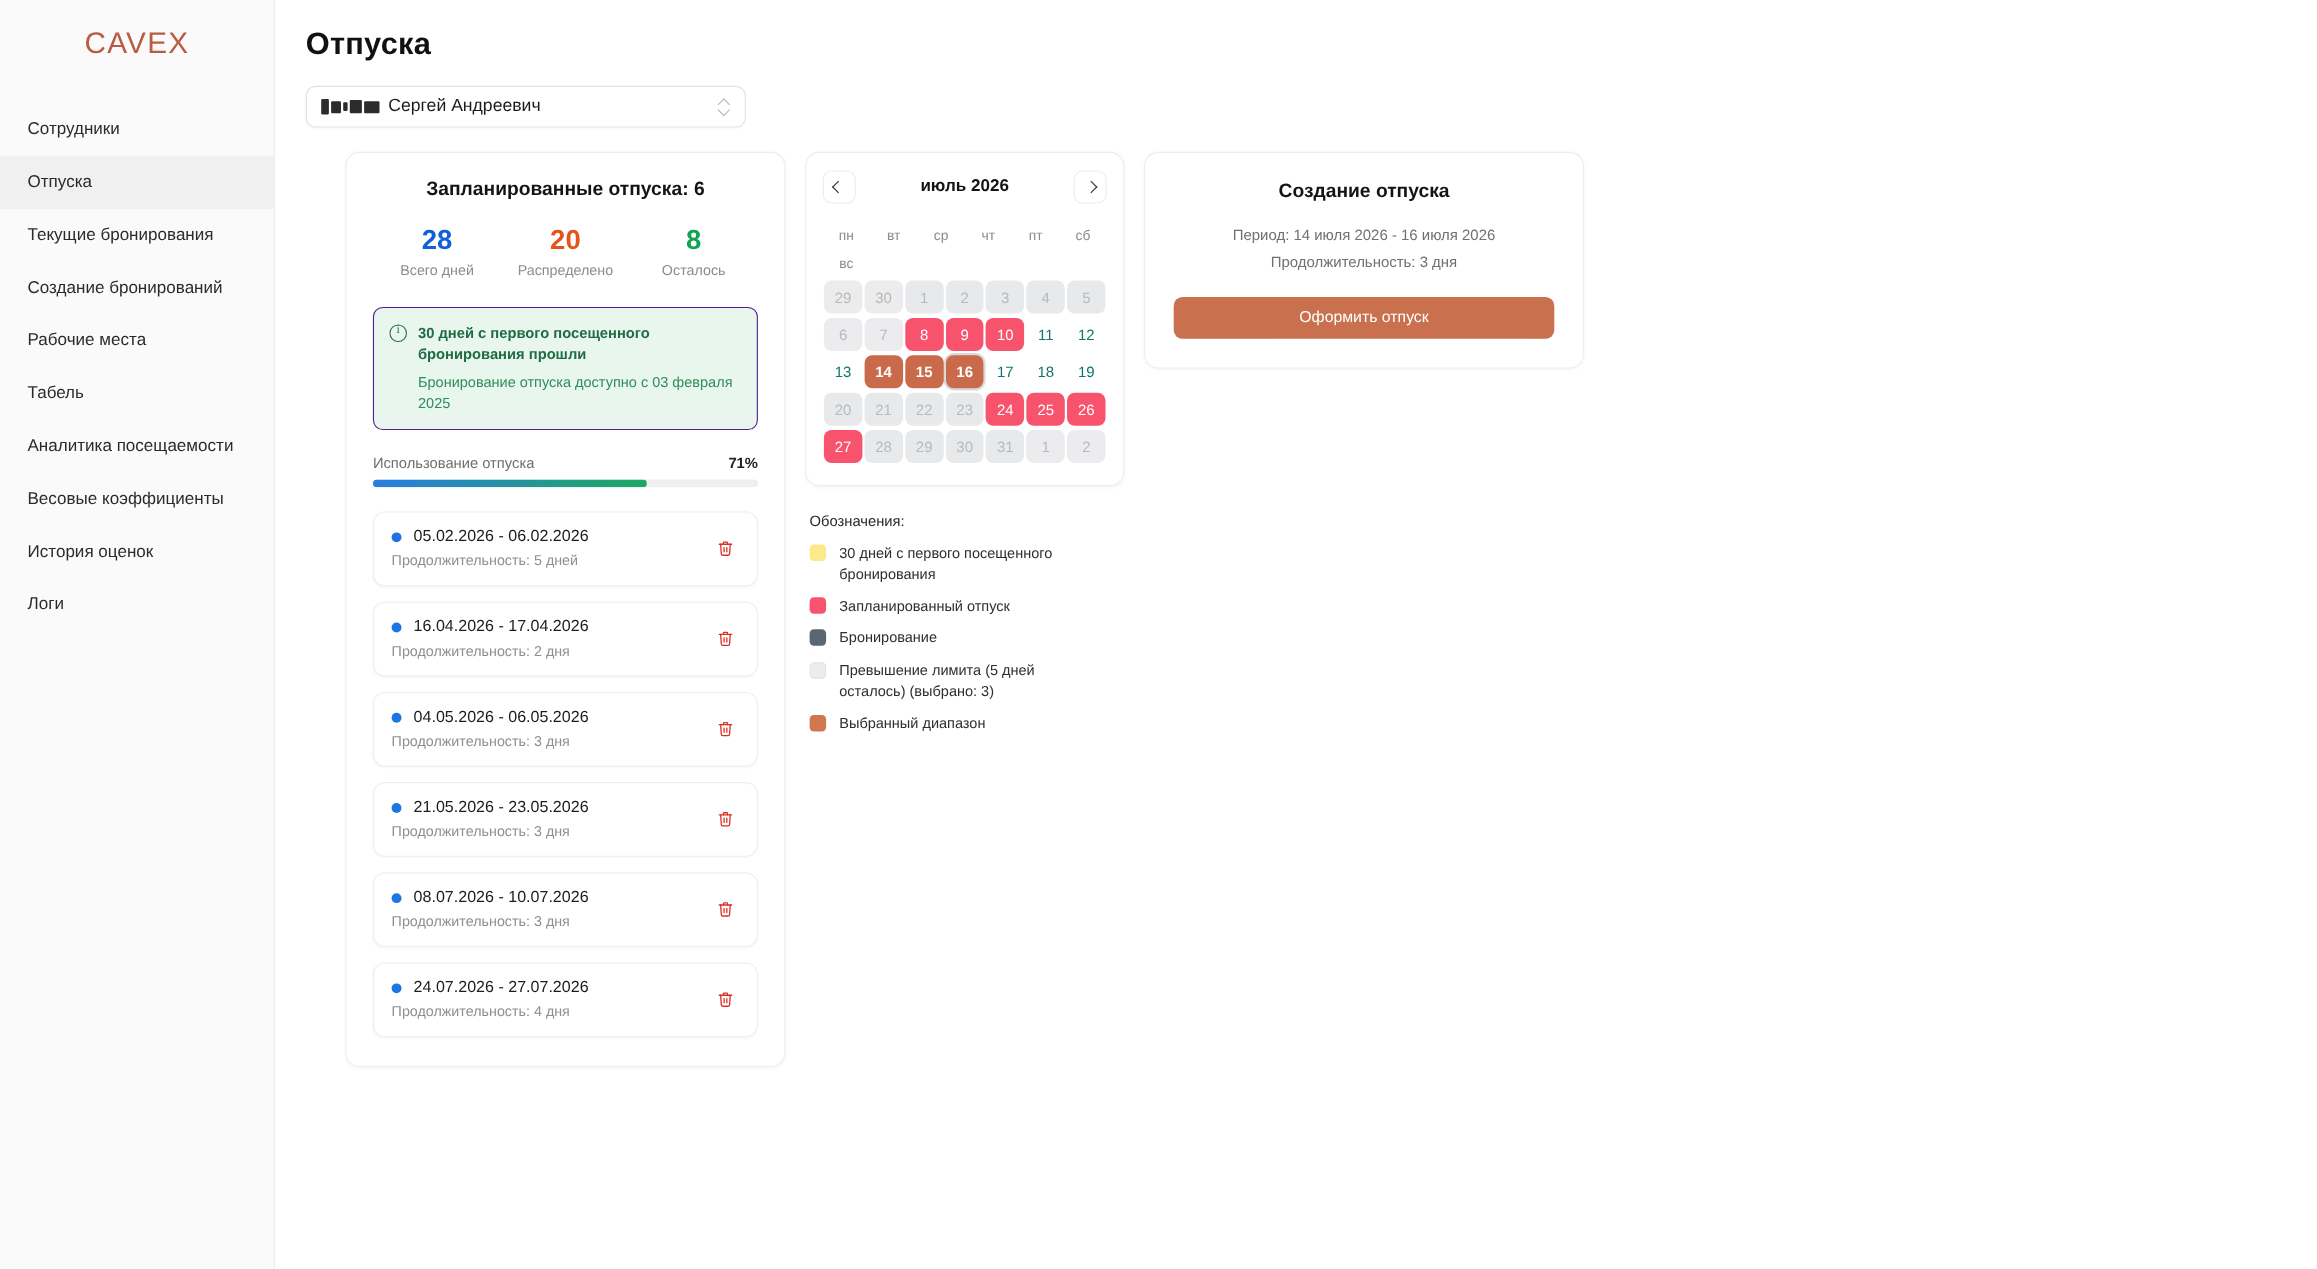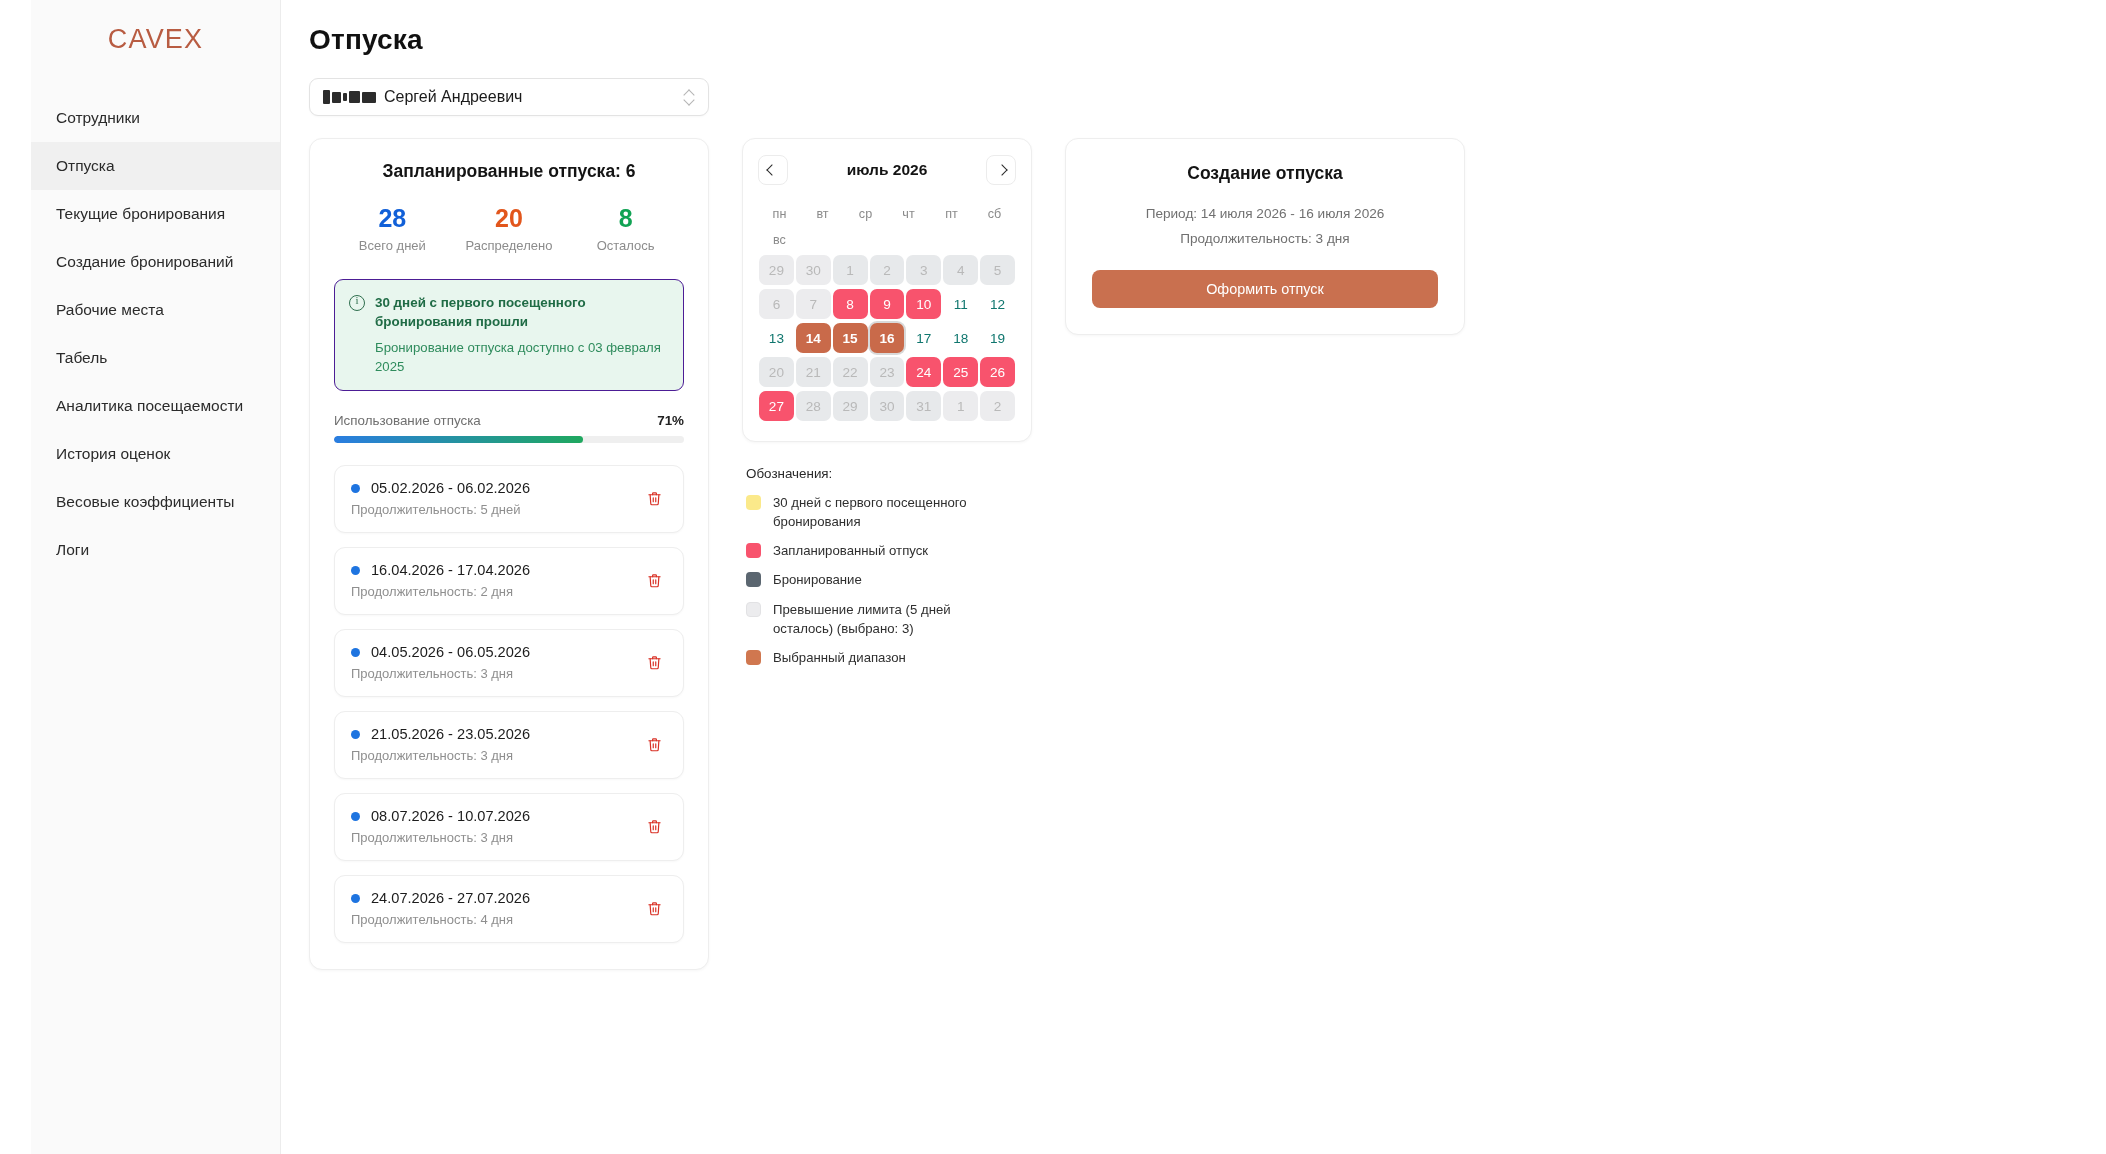--- a/index.html
+++ b/index.html
@@ -10,21 +10,20 @@
     background: #ffffff;
     font-family: "Liberation Sans", sans-serif;
     overflow: hidden;
   }
 
   #app {
     display: flex;
     width: 2106px;
     height: 1154px;
     background: #ffffff;
-    padding-left: 31px;
   }
 
   
   .sidebar {
     width: 250px;
     flex: 0 0 250px;
     height: 1154px;
     background: #fafafa;
     border-right: 1px solid #ececec;
     display: flex;
@@ -106,21 +105,21 @@
   .chevron-vert { width: 11px; height: 17px; position: relative; opacity: .55; }
   .chevron-vert::before, .chevron-vert::after {
     content: ""; position: absolute; left: 1px;
     width: 7px; height: 7px;
     border-left: 1.5px solid #777; border-top: 1.5px solid #777;
   }
   .chevron-vert::before { top: 2px; transform: rotate(45deg); }
   .chevron-vert::after  { bottom: 2px; transform: rotate(225deg); }
 
   
-  .columns { display: flex; gap: 33px; margin-top: 22px; align-items: flex-start; }
+  .columns { display: flex; gap: 18px; margin-top: 22px; align-items: flex-start; margin-left: 36px; }
 
   .card {
     background: #ffffff;
     border: 1px solid #eeeeee;
     border-radius: 13px;
     box-shadow: 0 1px 3px rgba(0,0,0,0.04);
   }
 
   
   .col-left { width: 400px; flex: 0 0 400px; }
@@ -325,24 +324,24 @@
         <div class="nav-item">
           <span>Рабочие места</span>
         </div>
         <div class="nav-item">
           <span>Табель</span>
         </div>
         <div class="nav-item">
           <span>Аналитика посещаемости</span>
         </div>
         <div class="nav-item">
+          <span>Весовые коэффициенты</span>
+        </div>
+        <div class="nav-item">
           <span>История оценок</span>
-        </div>
-        <div class="nav-item">
-          <span>Весовые коэффициенты</span>
         </div>
         <div class="nav-item">
           <span>Логи</span>
         </div>
       </nav>
   </aside>
 
   <main class="main">
     <h1 class="page-title">Отпуска</h1>
 

